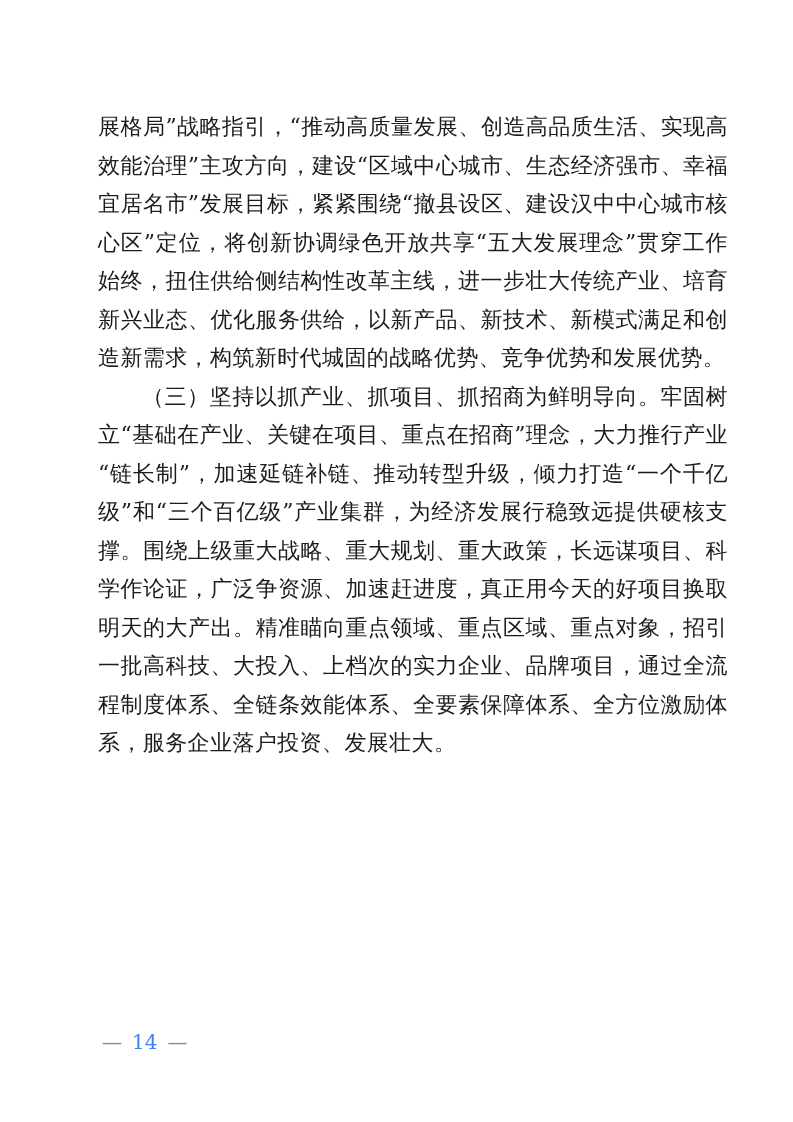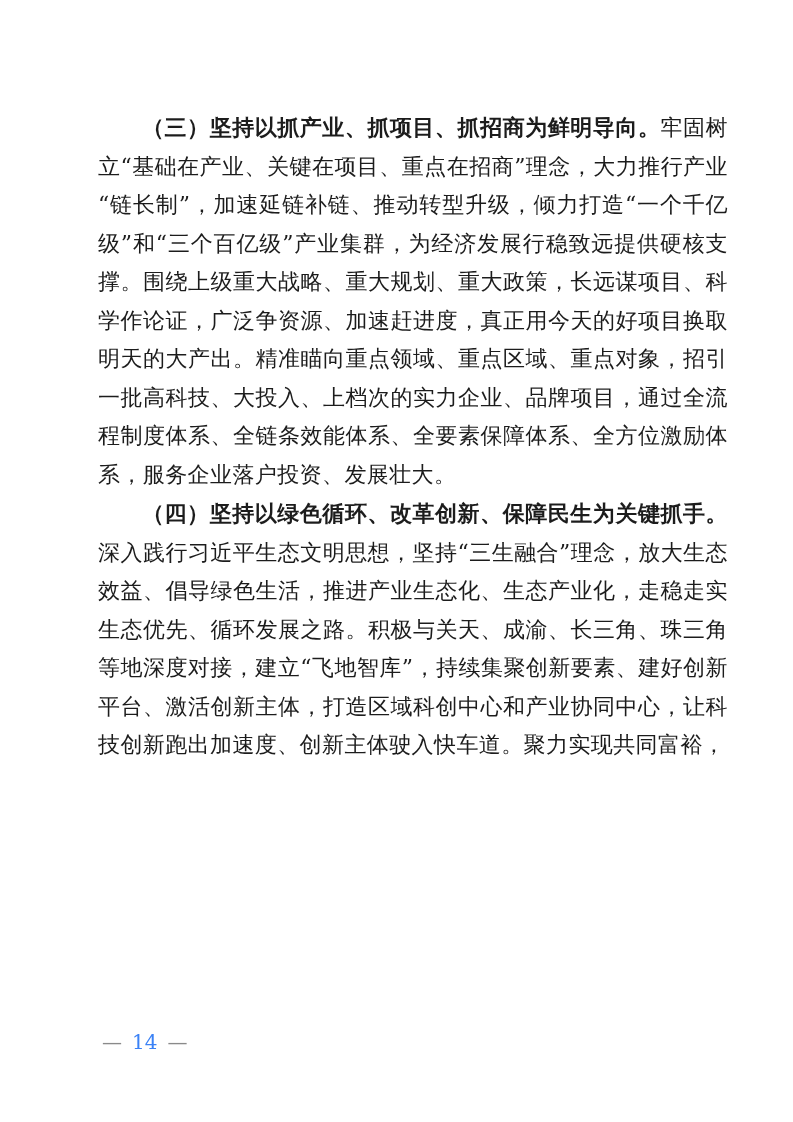--- a/index.html
+++ b/index.html
@@ -28,21 +28,21 @@
     letter-spacing: 0.4px;
   }
   .content p {
     margin: 0;
     padding: 0;
   }
   .para-indent {
     text-indent: 44px;
   }
   .lead-bold {
-    font-weight: 700;
+    font-weight: 400;
   }
   .page-footer {
     position: absolute;
     left: 100px;
     top: 1030px;
     font-size: 20px;
     color: #333333;
     white-space: nowrap;
   }
   .page-footer .dash {
@@ -55,24 +55,24 @@
     font-family: "DejaVu Serif", "Liberation Serif", serif;
   }
 </style>
 </head>
 <body>
 
 <div class="page">
 
   <div class="content">
 
+    <p class="para"><span>展格局”战略指引，“推动高质量发展、创造高品质生活、实现高效能治理”主攻方向，建设“区域中心城市、生态经济强市、幸福宜居名市”发展目标，紧紧围绕“撤县设区、建设汉中中心城市核心区”定位，将创新协调绿色开放共享“五大发展理念”贯穿工作始终，扭住供给侧结构性改革主线，进一步壮大传统产业、培育新兴业态、优化服务供给，以新产品、新技术、新模式满足和创造新需求，构筑新时代城固的战略优势、竞争优势和发展优势。</span></p>
 
     <p class="para para-indent"><span class="lead-bold">（三）坚持以抓产业、抓项目、抓招商为鲜明导向。</span><span>牢固树立“基础在产业、关键在项目、重点在招商”理念，大力推行产业“链长制”，加速延链补链、推动转型升级，倾力打造“一个千亿级”和“三个百亿级”产业集群，为经济发展行稳致远提供硬核支撑。围绕上级重大战略、重大规划、重大政策，长远谋项目、科学作论证，广泛争资源、加速赶进度，真正用今天的好项目换取明天的大产出。精准瞄向重点领域、重点区域、重点对象，招引一批高科技、大投入、上档次的实力企业、品牌项目，通过全流程制度体系、全链条效能体系、全要素保障体系、全方位激励体系，服务企业落户投资、发展壮大。</span></p>
 
-    <p class="para para-indent"><span class="lead-bold">（四）坚持以绿色循环、改革创新、保障民生为关键抓手。</span><span>深入践行习近平生态文明思想，坚持“三生融合”理念，放大生态效益、倡导绿色生活，推进产业生态化、生态产业化，走稳走实生态优先、循环发展之路。积极与关天、成渝、长三角、珠三角等地深度对接，建立“飞地智库”，持续集聚创新要素、建好创新平台、激活创新主体，打造区域科创中心和产业协同中心，让科技创新跑出加速度、创新主体驶入快车道。聚力实现共同富裕，</span></p>
 
   </div>
 
   <div class="page-footer">
     <span class="dash">—</span><span class="num">14</span><span class="dash">—</span>
   </div>
 
 </div>
 
 </body></html>

